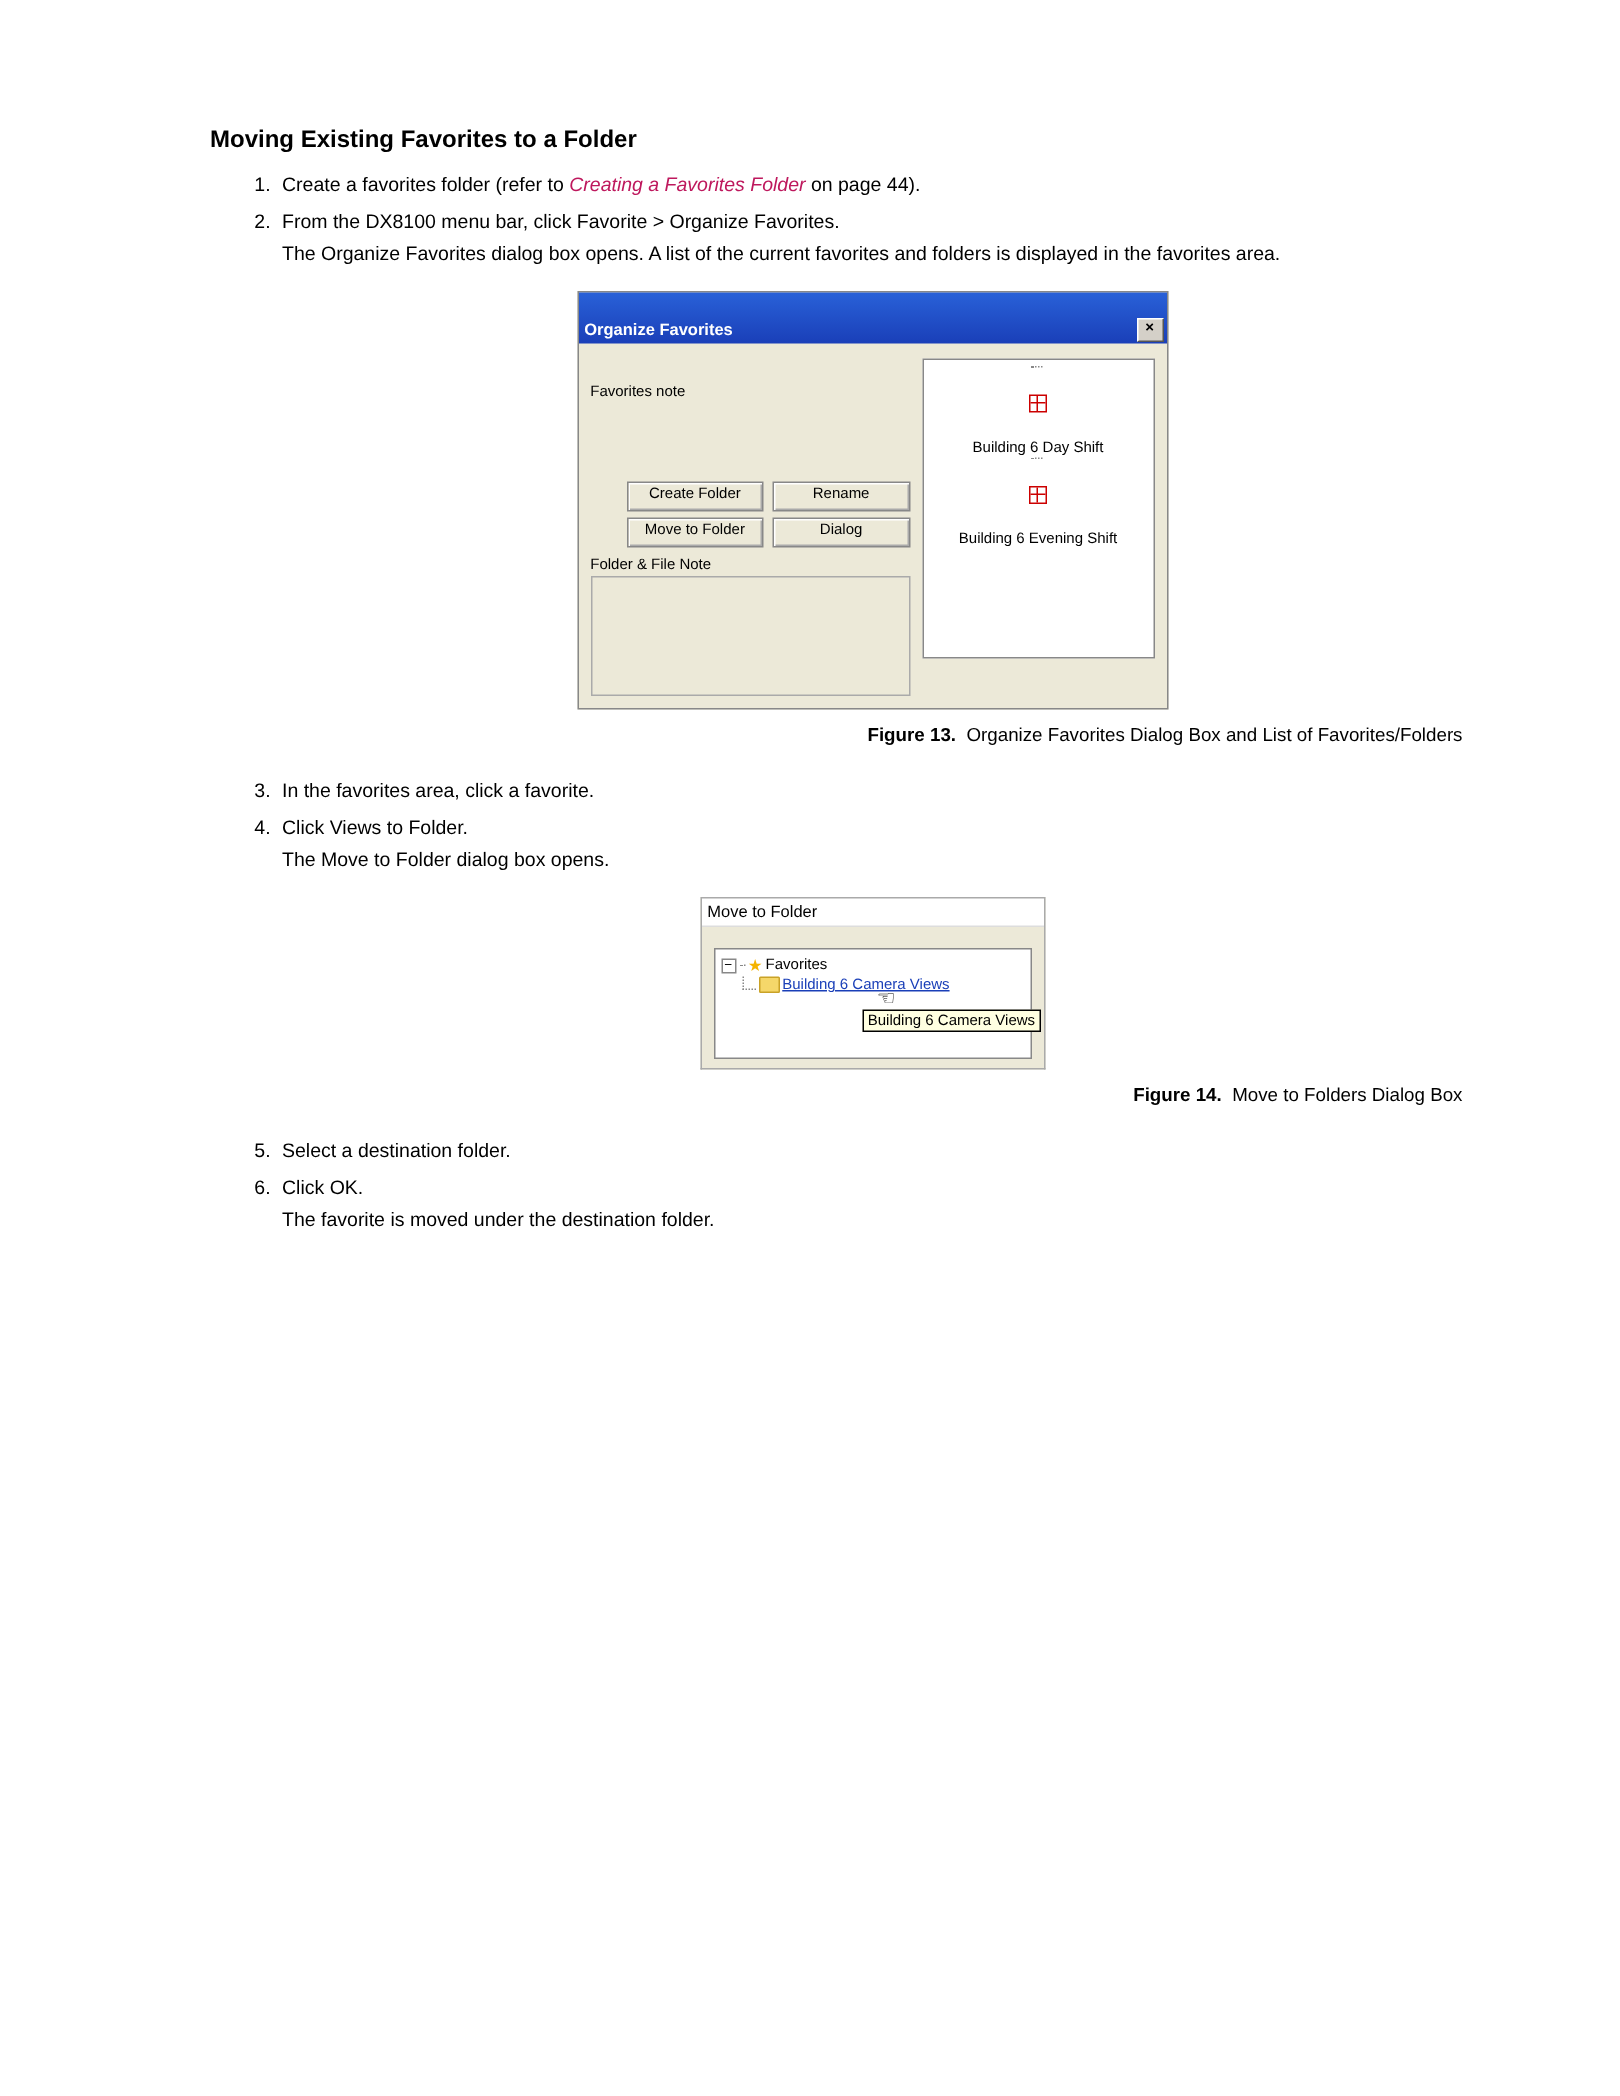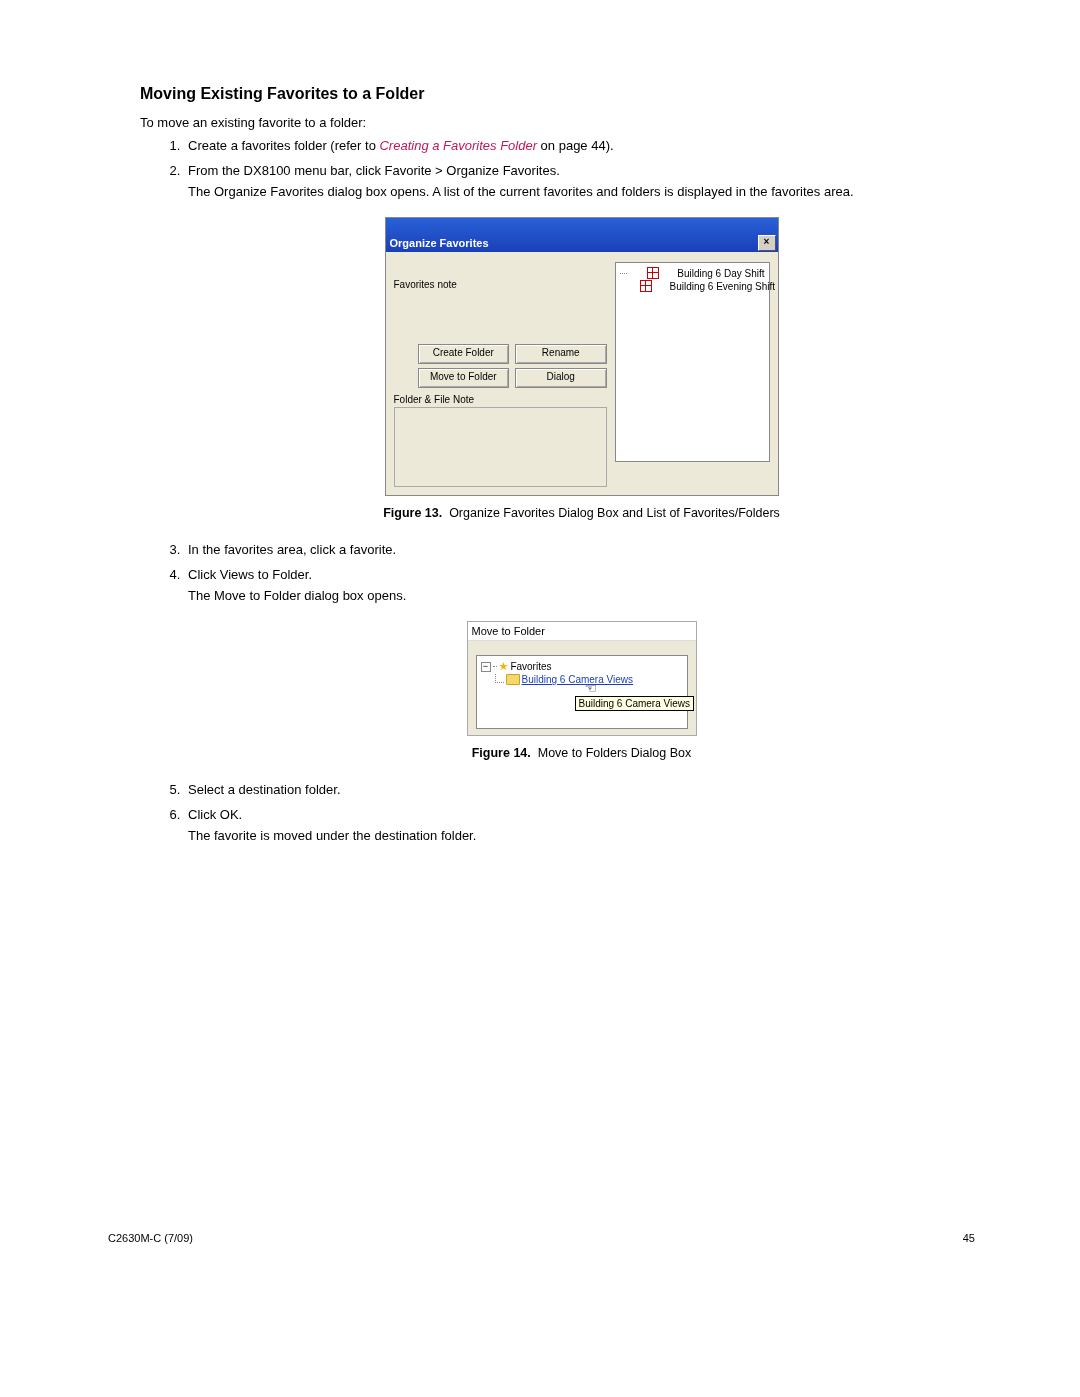--- a/index.html
+++ b/index.html
@@ -44,20 +44,21 @@
     text-decoration: none;
     text-align: right;
   }
   .fig-wrap {
     text-align: center;
     margin: 18px 0 22px 0;
   }
   .fig-caption {
     font-size: 12.5px;
     margin-top: 10px;
+    text-align: right;
   }
   .fig-caption b { font-weight: bold; }
 
   
   .dlg13 {
     width: 392px;
     margin: 0 auto;
     border: 1px solid #888;
     background: #ece9d8;
     font-family: Tahoma, Arial, sans-serif;
@@ -144,20 +145,21 @@
     padding: 4px 4px;
     box-sizing: border-box;
     font-size: 10px;
   }
   .dlg13 .tree-item {
     display: flex;
     align-items: center;
     gap: 18px;
     margin-bottom: 1px;
     white-space: nowrap;
+    flex-direction: column;
   }
   .dlg13 .dotted-branch {
     display:inline-block;
     width:8px;
     border-bottom:1px dotted #888;
     margin-right:2px;
   }
   .grid-ico {
     display:inline-block;
     width:10px;
@@ -280,21 +282,20 @@
     justify-content: space-between;
     font-size: 11px;
     color:#000;
   }
 </style>
 </head>
 <body>
 
 <div class="page">
   <h3 class="section-heading">Moving Existing Favorites to a Folder</h3>
-  <p class="intro">To move an existing favorite to a folder:</p>
 
   <ol class="steps">
     <li>
       <span>Create a favorites folder (refer to </span><a href="#" class="link">Creating a Favorites Folder</a><span> on page 44).</span>
     </li>
     <li>
       <span>From the DX8100 menu bar, click Favorite &gt; Organize Favorites.</span>
       <div class="substep">The Organize Favorites dialog box opens. A list of the current favorites and folders is displayed in the favorites area.</div>
 
       
@@ -378,17 +379,13 @@
     </li>
 
     <li>Select a destination folder.</li>
 
     <li>
       <span>Click OK.</span>
       <div class="substep">The favorite is moved under the destination folder.</div>
     </li>
   </ol>
 
-  <div class="pg-footer">
-    <span>C2630M-C (7/09)</span>
-    <span>45</span>
-  </div>
 </div>
 
 </body></html>

